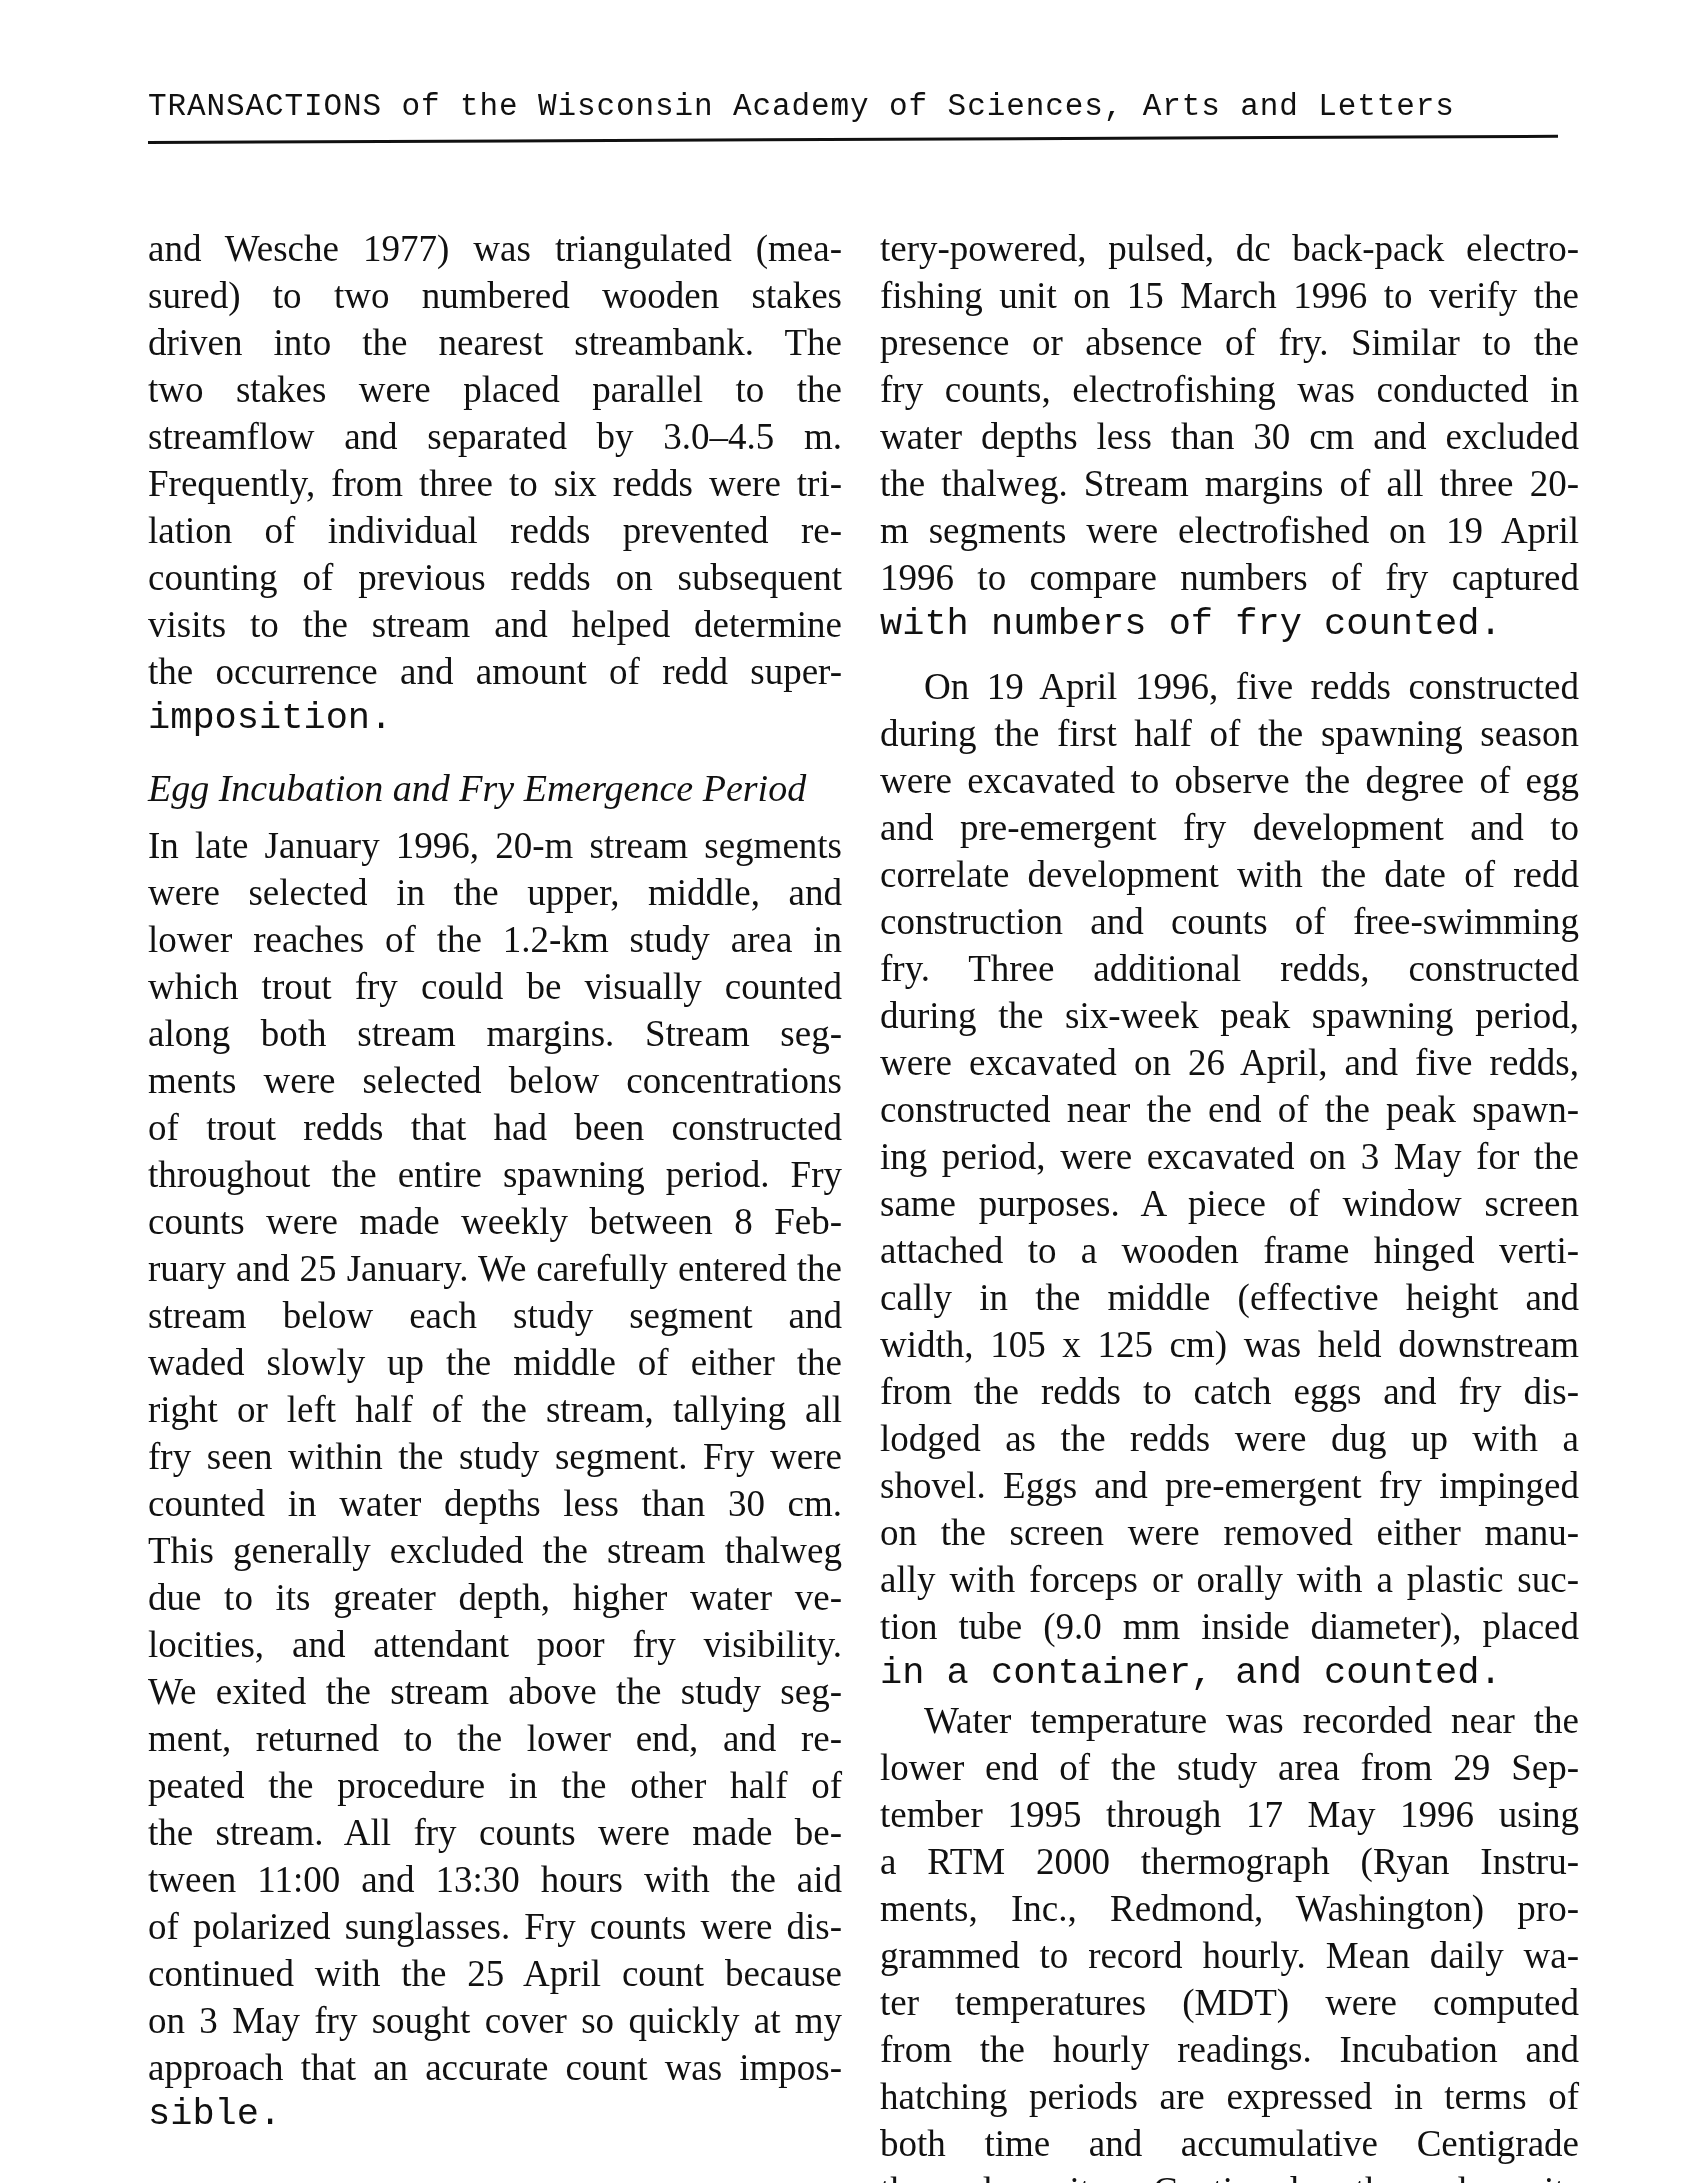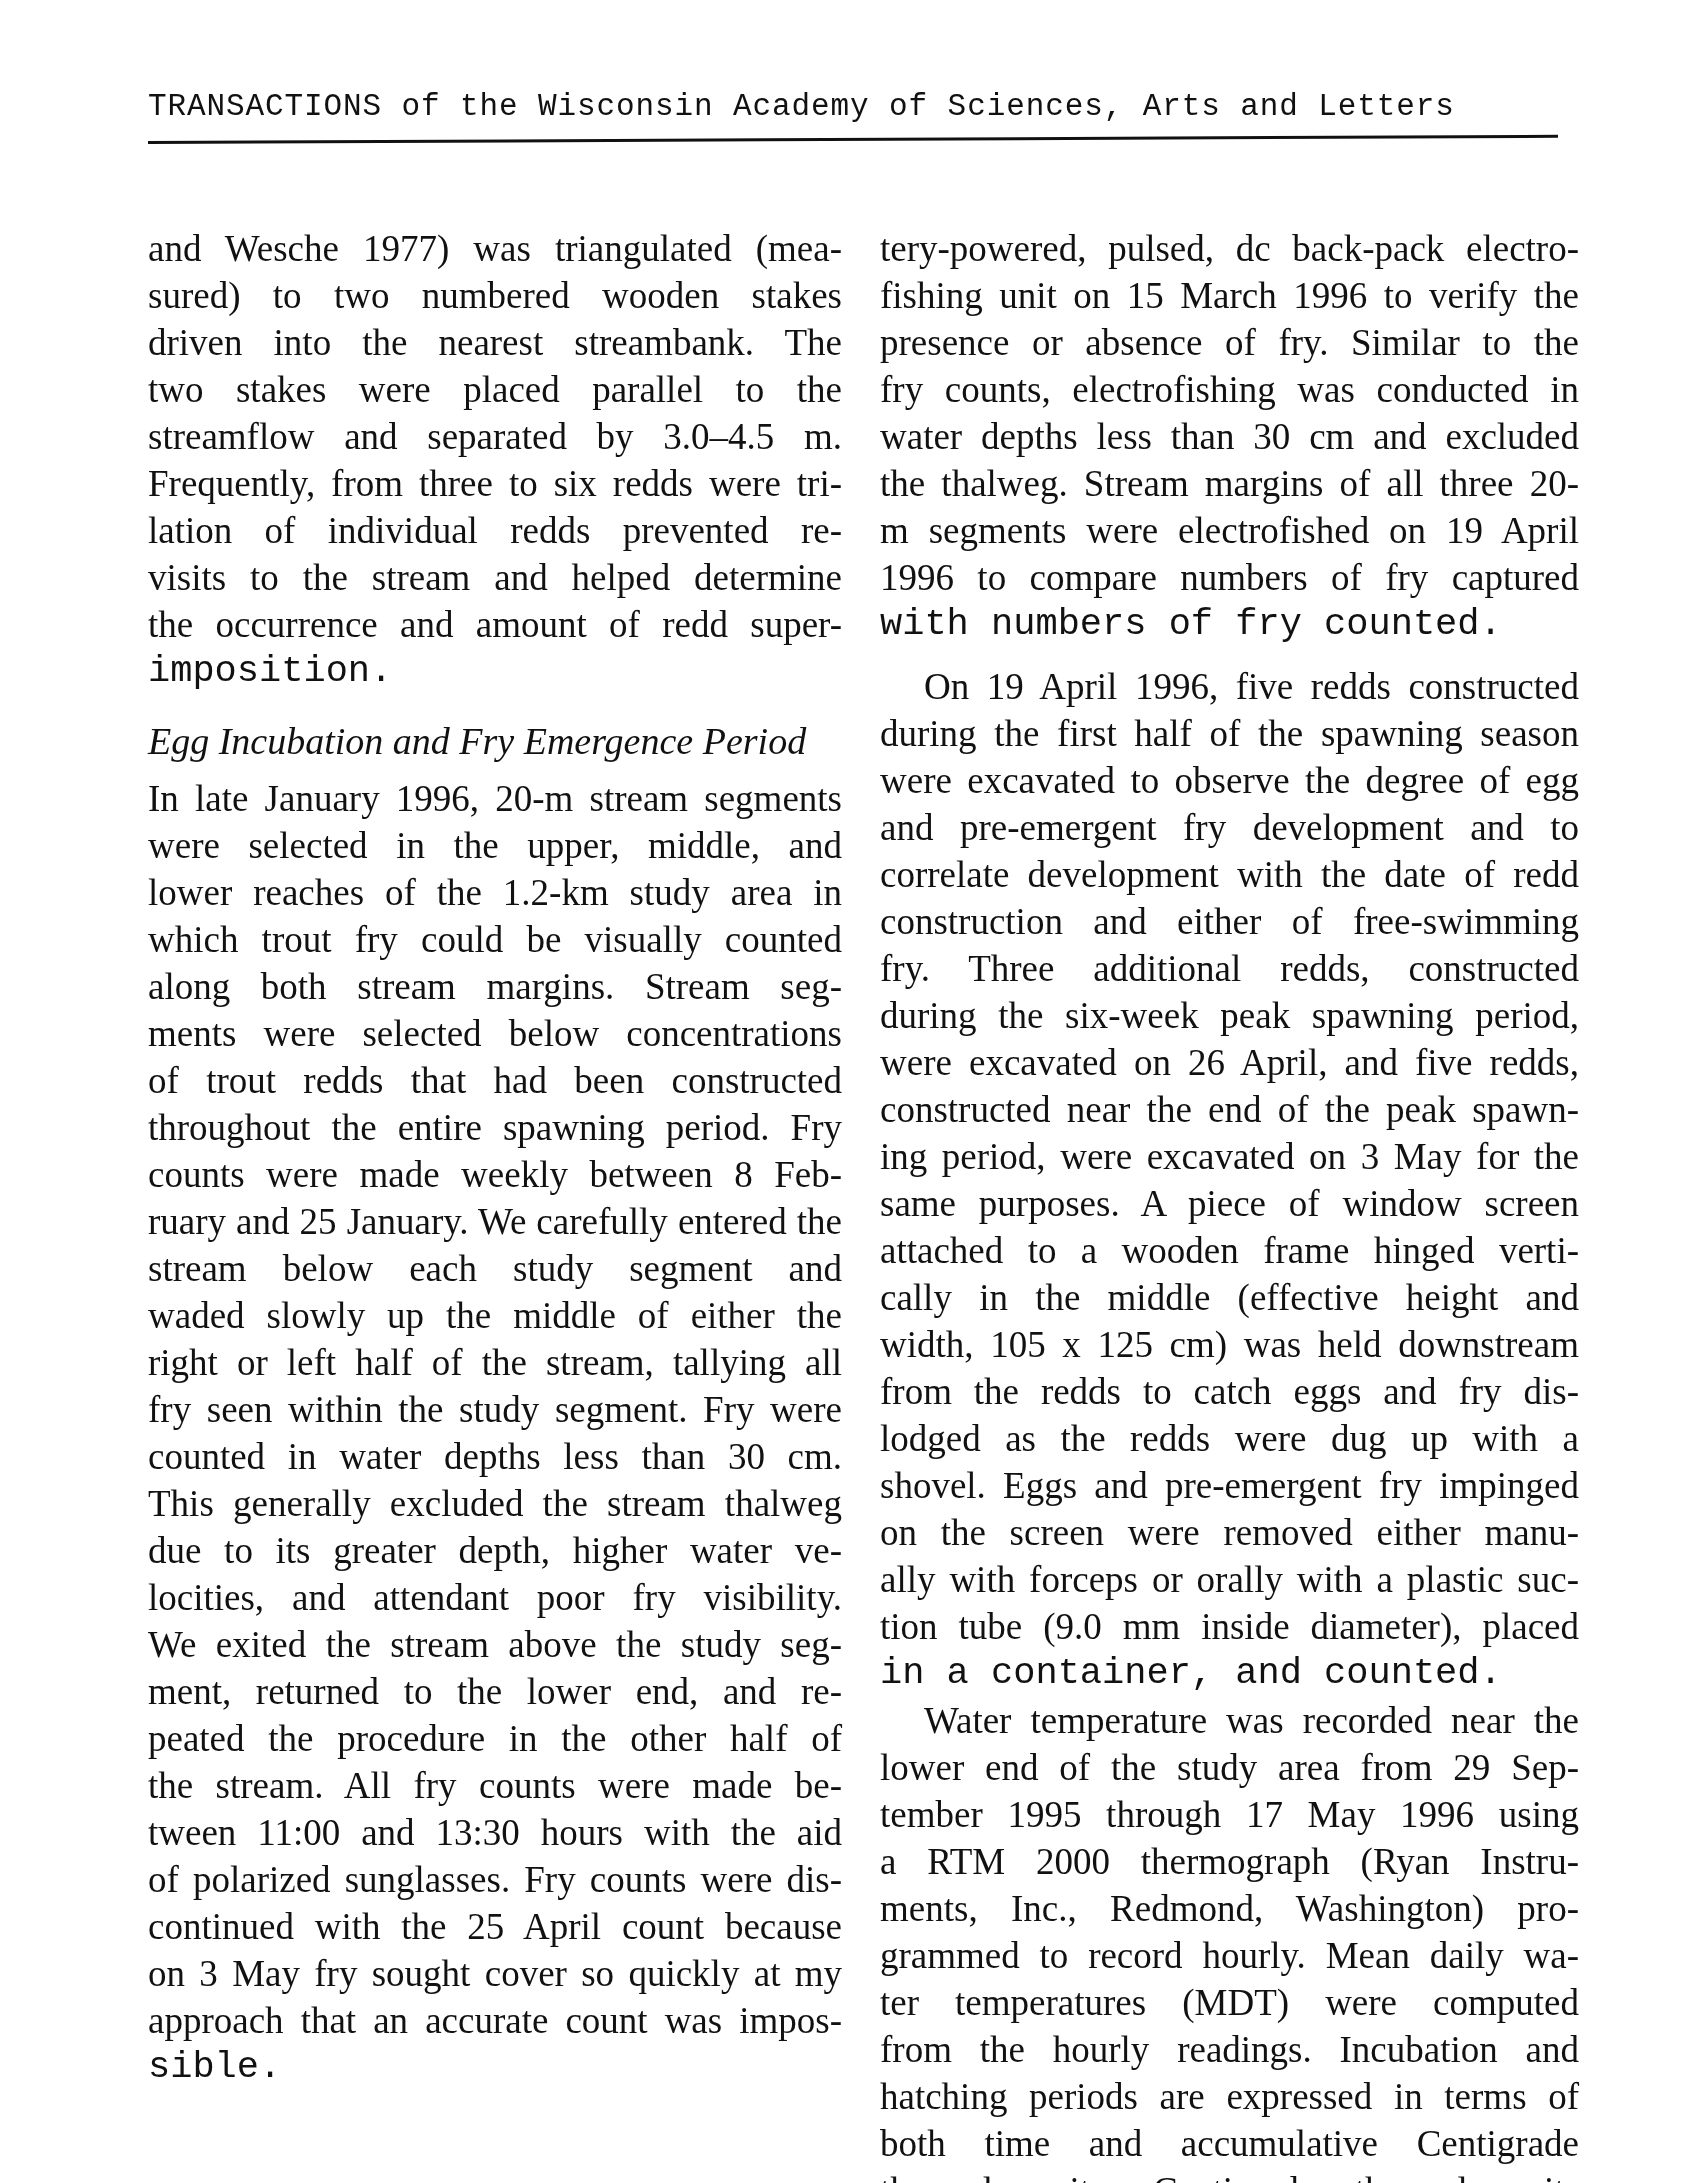--- a/index.html
+++ b/index.html
@@ -41,20 +41,21 @@
 
   <div class="col col-left">
     <p>
         <span class="line">and Wesche 1977) was triangulated (mea-</span>
         <span class="line">sured) to two numbered wooden stakes</span>
         <span class="line">driven into the nearest streambank. The</span>
         <span class="line">two stakes were placed parallel to the</span>
         <span class="line">streamflow and separated by 3.0–4.5 m.</span>
         <span class="line">Frequently, from three to six redds were tri-</span>
         <span class="line">lation of individual redds prevented re-</span>
+        <span class="line">counting of previous redds on subsequent</span>
         <span class="line">visits to the stream and helped determine</span>
         <span class="line">the occurrence and amount of redd super-</span>
         <span class="line last">imposition.</span>
       </p>
     <div class="section-heading">Egg Incubation and Fry Emergence Period</div>
     <p>
         <span class="line">In late January 1996, 20-m stream segments</span>
         <span class="line">were selected in the upper, middle, and</span>
         <span class="line">lower reaches of the 1.2-km study area in</span>
         <span class="line">which trout fry could be visually counted</span>
@@ -97,21 +98,21 @@
         <span class="line">m segments were electrofished on 19 April</span>
         <span class="line">1996 to compare numbers of fry captured</span>
         <span class="line last">with numbers of fry counted.</span>
       </p>
     <p>
         <span class="line" style="padding-left: 44px; margin-top: 15px;">On 19 April 1996, five redds constructed</span>
         <span class="line">during the first half of the spawning season</span>
         <span class="line">were excavated to observe the degree of egg</span>
         <span class="line">and pre-emergent fry development and to</span>
         <span class="line">correlate development with the date of redd</span>
-        <span class="line">construction and either of free-swimming</span>
+        <span class="line">construction and counts of free-swimming</span>
         <span class="line">fry. Three additional redds, constructed</span>
         <span class="line">during the six-week peak spawning period,</span>
         <span class="line">were excavated on 26 April, and five redds,</span>
         <span class="line">constructed near the end of the peak spawn-</span>
         <span class="line">ing period, were excavated on 3 May for the</span>
         <span class="line">same purposes. A piece of window screen</span>
         <span class="line">attached to a wooden frame hinged verti-</span>
         <span class="line">cally in the middle (effective height and</span>
         <span class="line">width, 105 x 125 cm) was held downstream</span>
         <span class="line">from the redds to catch eggs and fry dis-</span>

